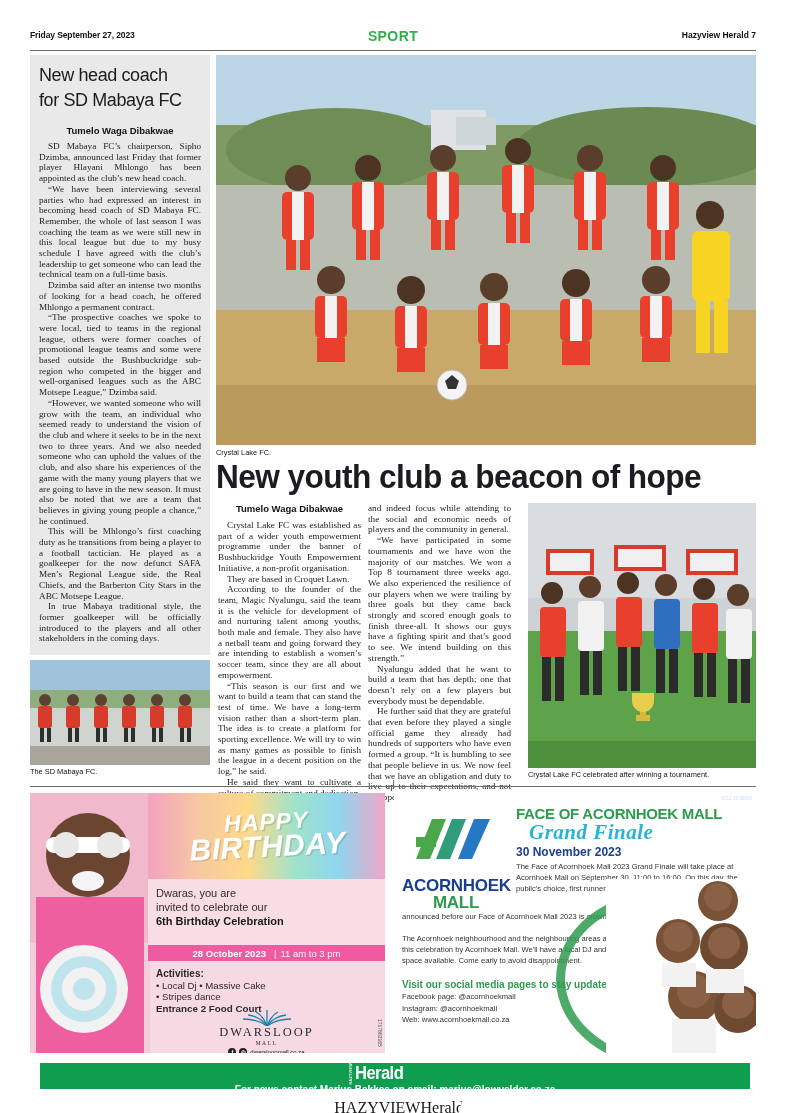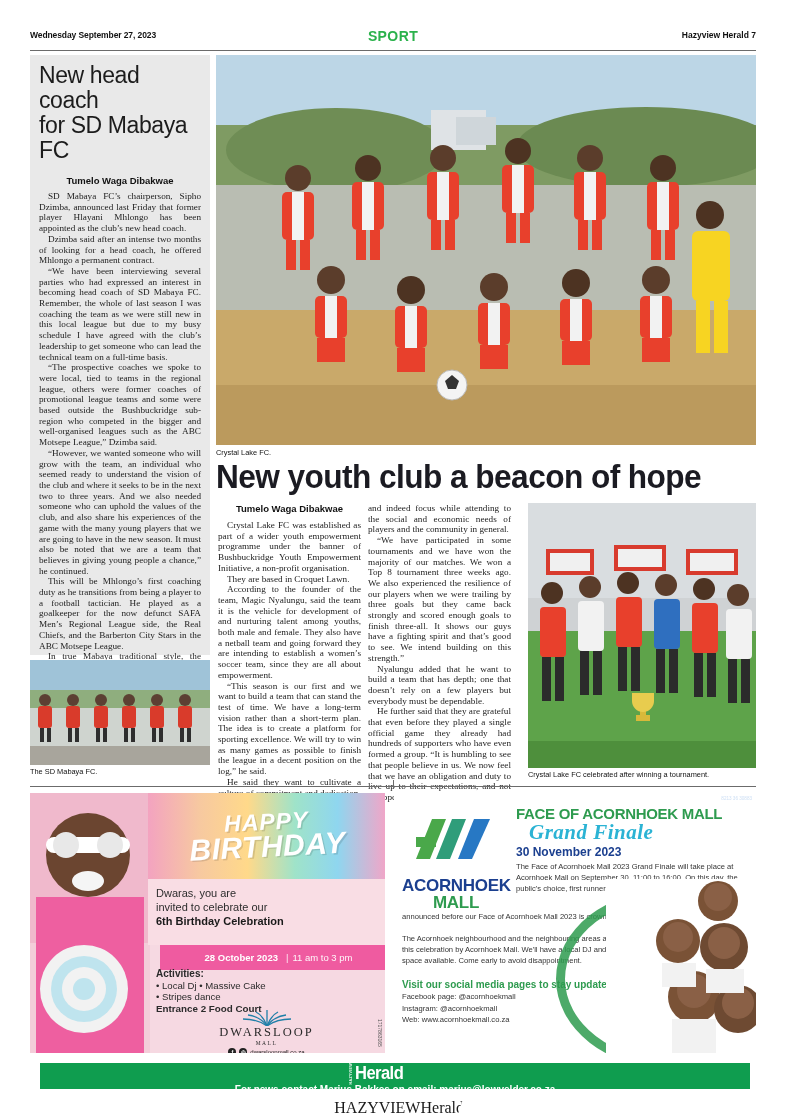--- a/index.html
+++ b/index.html
@@ -17,21 +17,21 @@
                     font-size:14px; color:#2bb24c; letter-spacing:0.4px;
                     position:absolute; left:50%; transform:translateX(-50%); top:-2px; }
   .masthead .pageref { font-family:"Liberation Sans", sans-serif; font-weight:bold;
                     font-size:8.5px; color:#111; }
   .rule-top { position:absolute; left:30px; top:50px; width:726px; height:1.4px; background:#6b6b6b; }
 
   
   .leftcol { position:absolute; left:30px; top:55px; width:180px; height:600px;
              background:#e9e9e9; padding:8px 9px 6px 9px; }
   .lc-head { font-family:"Liberation Sans", sans-serif; font-weight:normal;
-             font-size:23px; line-height:25px; color:#1c1c1c; letter-spacing:-0.4px; }
+             font-size:18px; line-height:25px; color:#1c1c1c; letter-spacing:-0.4px; }
   .lc-byline { font-family:"Liberation Sans", sans-serif; font-weight:bold; font-size:9.5px;
                text-align:center; margin-top:12px; margin-bottom:5px; color:#111; }
   .lc-body p { font-size:9.2px; line-height:10.7px; text-align:justify;
                text-indent:9px; color:#1d1d1d; }
 
   
   .lc-photo { position:absolute; left:30px; top:660px; width:180px; height:105px; overflow:hidden; }
   .lc-caption { position:absolute; left:30px; top:767px; width:180px;
                 font-family:"Liberation Sans", sans-serif; font-size:7.4px; color:#111; }
 
@@ -79,23 +79,23 @@
                text-shadow:1.5px 1.5px 0 rgba(0,0,0,0.12); }
   .bd-hb .l2 { font-size:30px; letter-spacing:0.5px; display:block;
                text-shadow:1.5px 1.5px 0 rgba(0,0,0,0.12); }
 
   .bd-mid { position:absolute; left:0; top:86px; width:237px; height:66px;
             background:#f9dde4; padding:7px 8px 0 8px; }
   .bd-invite { font-family:"Liberation Sans", sans-serif; font-size:11px; line-height:14px;
                text-align:left; color:#2d2d2d; }
   .bd-invite b { font-weight:bold; color:#1a1a1a; }
 
-  .bd-datebar { position:absolute; left:0; top:152px; width:237px; height:25px;
+  .bd-datebar { position:absolute; left:0; top:152px; width:237px; height:16px;
                 background:#ef5ba0; color:#fff; display:flex; align-items:center;
-                justify-content:center; font-family:"Liberation Sans", sans-serif; font-size:9.5px;margin-left:12px; }
+                justify-content:center; font-family:"Liberation Sans", sans-serif; font-size:9.5px; }
   .bd-datebar b { font-weight:bold; margin-right:4px; }
   .bd-datebar .sep { margin:0 4px; opacity:0.85; }
   .bd-datebar .t { font-weight:normal; opacity:0.95; }
 
   .bd-act { position:absolute; left:0; top:171px; width:237px; height:48px;
             padding:4px 8px 0 8px; 
             font-family:"Liberation Sans", sans-serif; font-size:9.6px; line-height:11.5px; color:#2b2b2b; }
   .bd-act .hd { font-weight:bold; font-size:10px; }
   .bd-act .ent { font-weight:bold; font-size:9.8px; }
 
@@ -166,36 +166,36 @@
 
   
   .ph { position:absolute; inset:0; }
 </style>
 </head>
 <body>
 
 <div class="page">
 
   <div class="masthead">
-    <div class="date">Wednesday September 27, 2023</div>
+    <div class="date">Friday September 27, 2023</div>
     <div class="sectionword">SPORT</div>
     <div class="pageref">Hazyview Herald 7</div>
   </div>
   <div class="rule-top"></div>
 
   <div class="leftcol">
     <div class="lc-head">
       <div>New head coach</div>
       <div>for SD Mabaya FC</div>
     </div>
     <div class="lc-byline">Tumelo Waga Dibakwae</div>
     <div class="lc-body">
       <p>SD Mabaya FC’s chairperson, Sipho Dzimba, announced last Friday that former player Hlayani Mhlongo has been appointed as the club’s new head coach.</p>
+      <p>“We have been interviewing several parties who had expressed an interest in becoming head coach of SD Mabaya FC. Remember, the whole of last season I was coaching the team as we were still new in this local league but due to my busy schedule I have agreed with the club’s leadership to get someone who can lead the technical team on a full-time basis.</p>
       <p>Dzimba said after an intense two months of looking for a head coach, he offered Mhlongo a permanent contract.</p>
-      <p>“We have been interviewing several parties who had expressed an interest in becoming head coach of SD Mabaya FC. Remember, the whole of last season I was coaching the team as we were still new in this local league but due to my busy schedule I have agreed with the club’s leadership to get someone who can lead the technical team on a full-time basis.</p>
       <p>“The prospective coaches we spoke to were local, tied to teams in the regional league, others were former coaches of promotional league teams and some were based outside the Bushbuckridge sub-region who competed in the bigger and well-organised leagues such as the ABC Motsepe League,” Dzimba said.</p>
       <p>“However, we wanted someone who will grow with the team, an individual who seemed ready to understand the vision of the club and where it seeks to be in the next two to three years. And we also needed someone who can uphold the values of the club, and also share his experiences of the game with the many young players that we are going to have in the new season. It must also be noted that we are a team that believes in giving young people a chance,” he continued.</p>
       <p>This will be Mhlongo’s first coaching duty as he transitions from being a player to a football tactician. He played as a goalkeeper for the now defunct SAFA Men’s Regional League side, the Real Chiefs, and the Barberton City Stars in the ABC Motsepe League.</p>
       <p>In true Mabaya traditional style, the former goalkeeper will be officially introduced to the players and all other stakeholders in the coming days.</p>
     </div>
   </div>
 
   <div class="lc-photo">
     <svg class="ph" viewBox="0 0 180 105" preserveAspectRatio="none">
       <rect x="0" y="0" width="180" height="40" fill="#9fc3d8"></rect>

